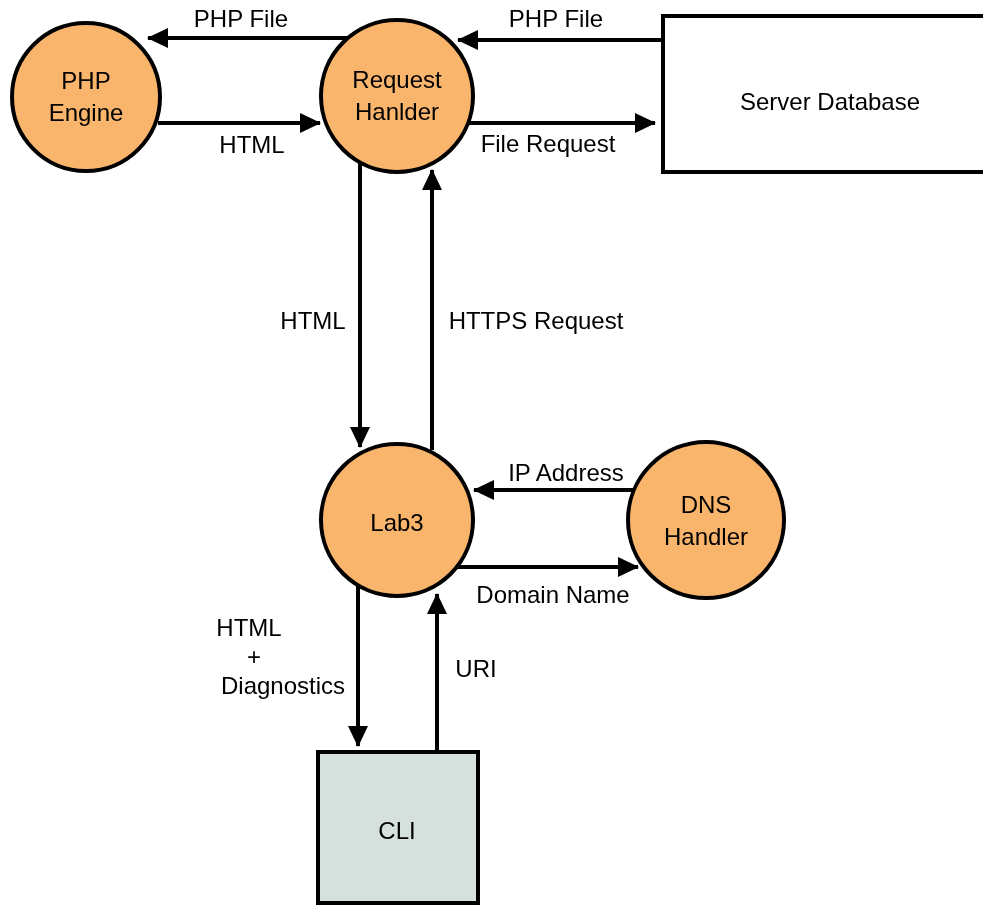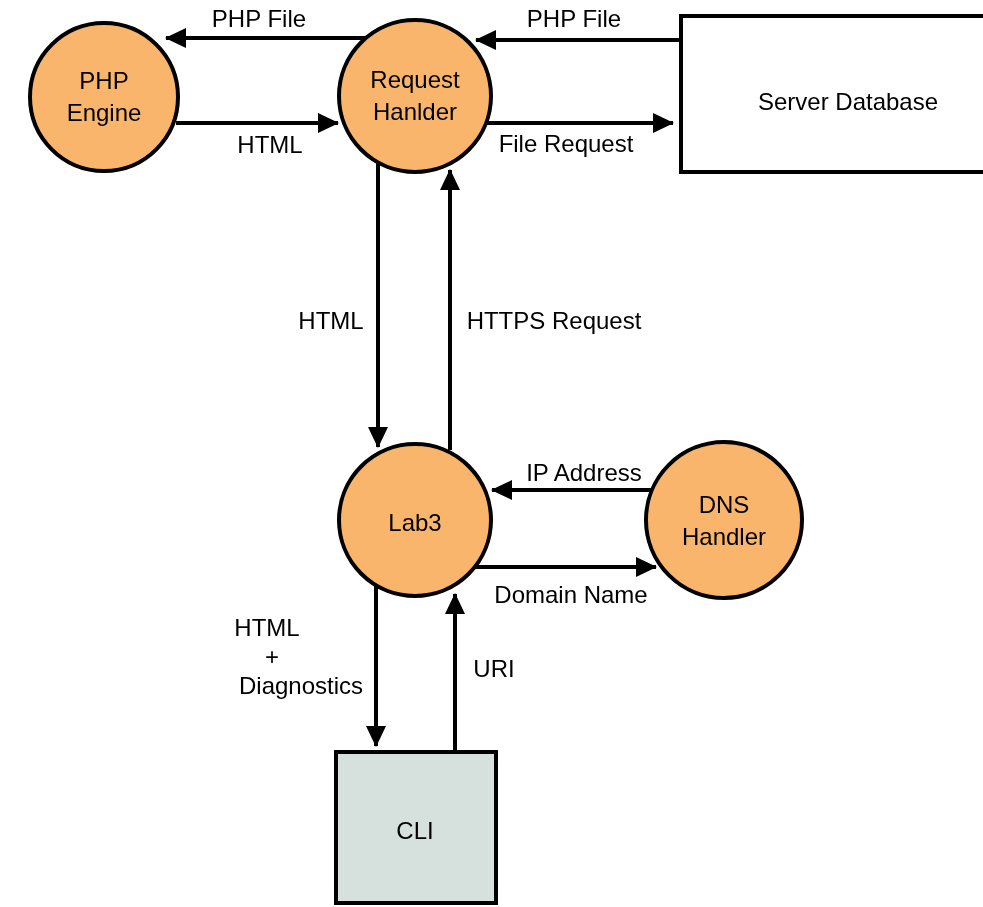--- a/index.html
+++ b/index.html
@@ -6,21 +6,20 @@
     margin: 0;
     padding: 0;
     background: #ffffff;
     width: 983px;
     height: 907px;
     overflow: hidden;
   }
   .canvas-wrap {
     width: 866px;
     height: 907px;
-    padding-left: 18px;
   }
   svg {
     display: block;
     font-family: "Liberation Sans", sans-serif;
   }
   .edge {
     stroke: #000000;
     stroke-width: 4;
     fill: none;
     marker-end: url(#arrowhead);

